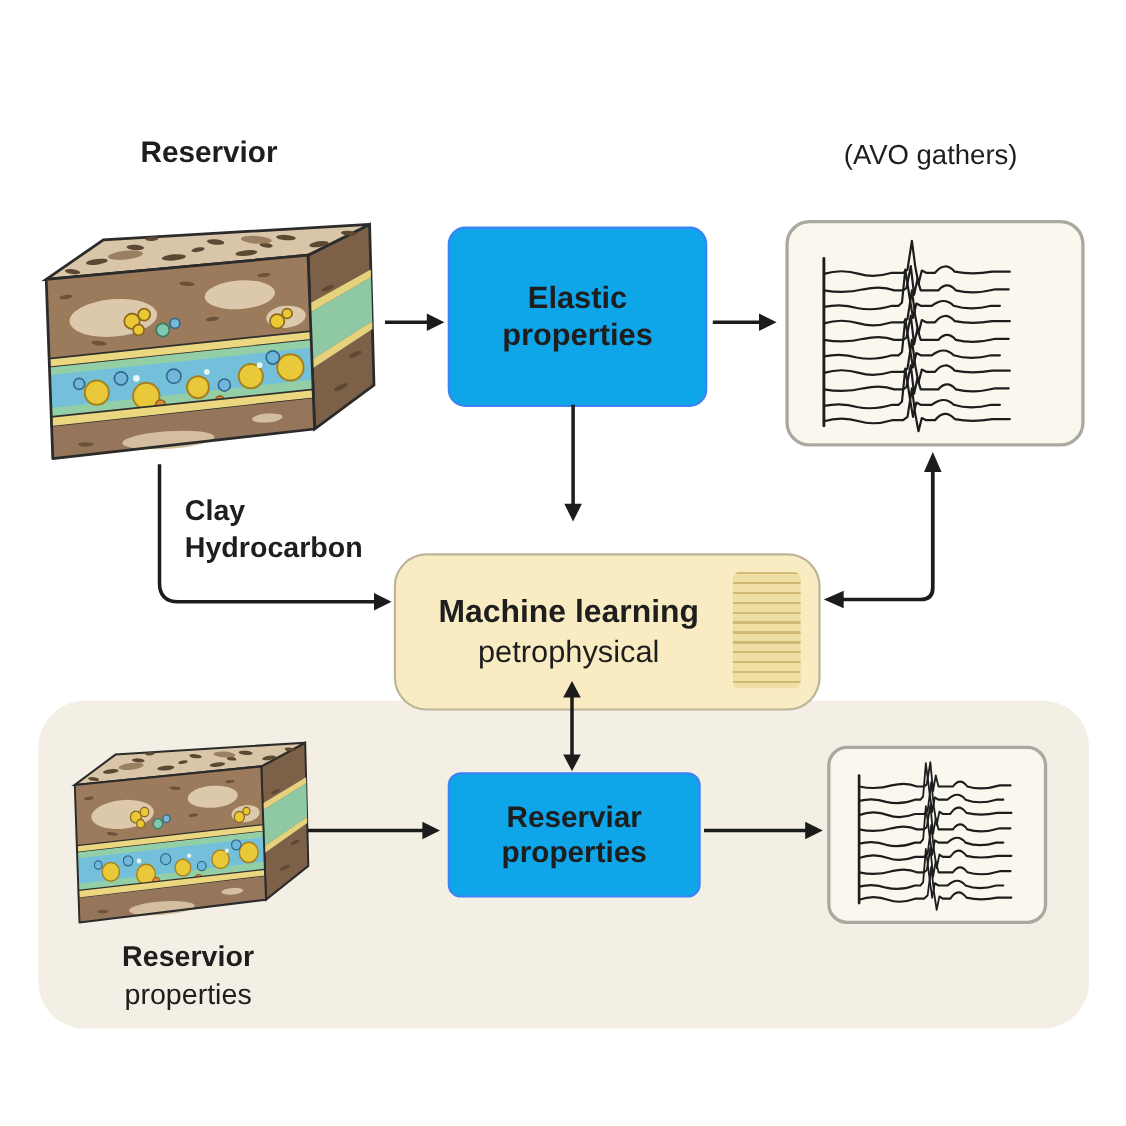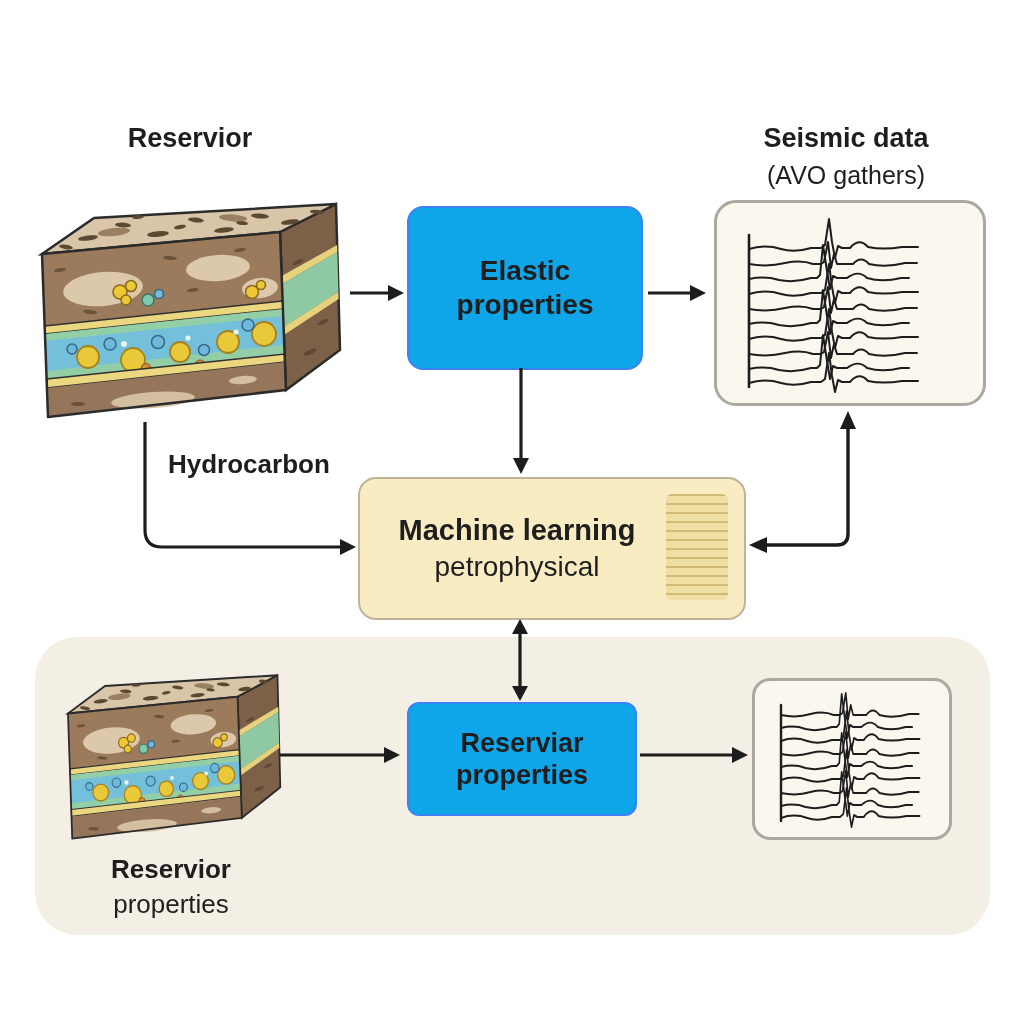--- a/index.html
+++ b/index.html
@@ -135,21 +135,20 @@
     </defs>
   </svg>
 
   <div class="section-bg"></div>
 
   <div class="label" style="left:40px;top:110px;width:300px;">
     <div class="t">Reservior</div>
   </div>
 
   <div class="label" style="left:700px;top:110px;width:292px;">
-    <div class="t">Seismic data</div>
     <div class="s">(AVO gathers)</div>
   </div>
 
   <svg class="abs" style="left:28px;top:192px" width="320" height="232" viewBox="0 0 320 232">
     <use href="#geoblock"></use>
   </svg>
 
   <div class="box box-gray" style="left:407px;top:206px;width:232px;height:160px;">
     <div class="b1">Elastic</div>
     <div class="b2">properties</div>
@@ -167,24 +166,25 @@
         <use href="#tr3" x="32" y="121"></use>
         <use href="#tr1" x="32" y="136"></use>
         <use href="#tr2" x="32" y="151"></use>
         <use href="#tr3" x="32" y="166"></use>
         <use href="#tr1" x="32" y="180"></use>
       </g>
     </svg>
   </div>
 
   <div class="label label-left" style="left:168px;top:436px;width:220px;">
+    <div class="t" style="font-size:26px">Clay</div>
     <div class="t" style="font-size:26px">Hydrocarbon</div>
   </div>
 
-  <div class="box box-ml" style="left:358px;top:477px;width:384px;height:139px;">
+  <div class="box box-ml" style="left:358px;top:503px;width:384px;height:139px;border-radius:30px;">
     <div class="ml-text">
       <div class="b1">Machine learning</div>
       <div class="r2">petrophysical</div>
     </div>
     <div class="ml-pattern"></div>
   </div>
 
   <svg class="abs" style="left:58px;top:666px" width="228" height="178" viewBox="0 0 320 232" preserveAspectRatio="none">
     <use href="#geoblock"></use>
   </svg>

